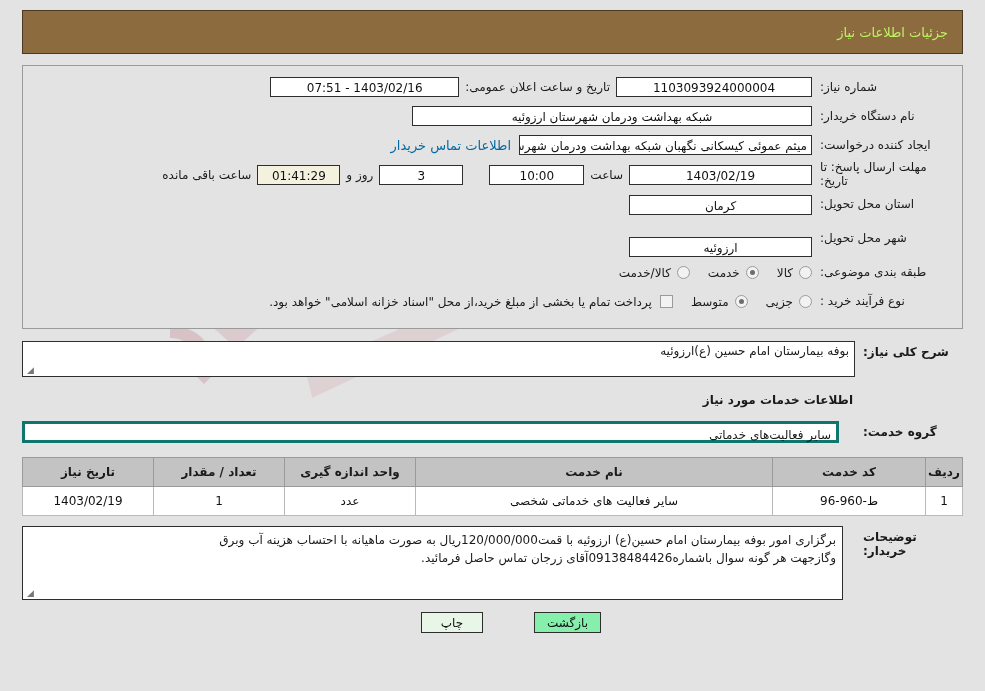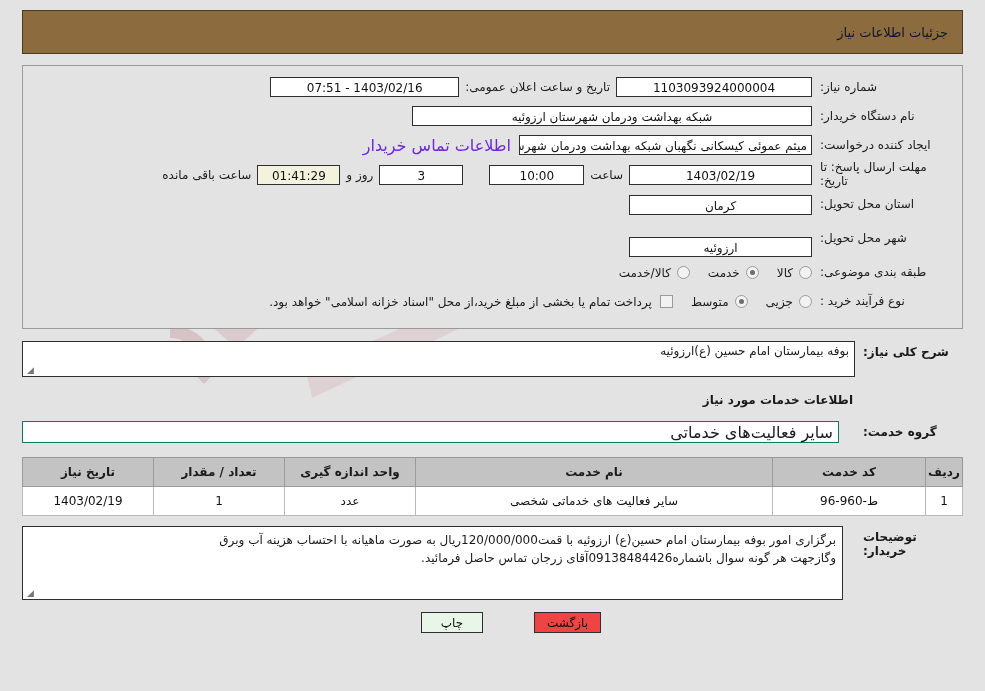--- a/index.html
+++ b/index.html
@@ -84,21 +84,21 @@
     height: 44px;
     background: #8c6b3f;
     border: 1px solid #4a3a22;
     display: flex;
     align-items: center;
     justify-content: flex-start;
     padding: 0 14px;
     box-sizing: border-box;
   }
   .titlebar .t {
-    color: #0f172a;
+    color: #bef264;
     font-size: 13px;
   }
 
   
   .panel {
     margin: 11px 22px 0 22px;
     border: 1px solid #9a9a9a;
     background: #e3e3e3;
     box-sizing: border-box;
     padding: 8px 10px 10px 10px;
@@ -150,22 +150,22 @@
   .w-city   { width: 183px; margin-top: 16px; }
   .w-pubdate{ width: 189px; text-align: center; }
 
   .inline-lbl {
     font-size: 12px;
     padding: 0 6px;
     color: #1a1a1a;
     white-space: nowrap;
   }
   .link {
-    color: #6d28d9;
-    font-size: 16px;
+    color: #0369a1;
+    font-size: 13px;
     padding: 0 8px;
     cursor: pointer;
     white-space: nowrap;
   }
 
   
   .radio-group { display: flex; align-items: center; }
   .rwrap { display: flex; align-items: center; margin-left: 18px; }
   .radio {
     width: 13px; height: 13px;
@@ -230,22 +230,22 @@
     text-align: right;
     margin: 16px 0 12px 0;
     padding-right: 0;
     text-align: right;
   }
   .subhead-wrap { display:flex; justify-content:flex-start; }
   .subhead-inner { width: 100%; text-align: right; padding-right: 110px; }
 
   .grow { display: flex; align-items: center; margin-top: 2px; }
   .glbl { width: 100px; flex: 0 0 100px; text-align: left; padding-left: 8px; font-weight: bold; font-size: 12px; margin-left: 16px; }
-  .gfld { flex: 1; background:#fff; border:1px solid #0f766e; height: 22px; line-height: 22px;
-          font-size: 16px; padding: 0 5px; box-sizing: border-box; text-align: right; }
+  .gfld { flex: 1; background:#fff; border:3px solid #0f766e; height: 22px; line-height: 22px;
+          font-size: 12px; padding: 0 5px; box-sizing: border-box; text-align: right; }
 
   
   .tblwrap { margin: 14px 22px 0 22px; }
   table.need {
     width: 100%;
     border-collapse: collapse;
     background: #fff;
     font-size: 12px;
   }
   table.need th {
@@ -308,21 +308,21 @@
     line-height: 21px;
     min-width: 62px;
     text-align: center;
     font-size: 12px;
     padding: 0 12px;
     box-sizing: border-box;
     cursor: pointer;
     color: #111;
     margin-left: 37px;
   }
-  .btn.back  { background: #ef4444; }
+  .btn.back  { background: #86efac; }
   .btn.print { background: #e8f6e8; }
 </style>
 </head>
 <body>
 
 <div class="watermark">
   <div class="wm-shield"></div>
   <div class="wm-shield-inner"></div>
   <div class="wm-text">ArtaTender.net</div>
   <div class="wm-swoosh"></div>

